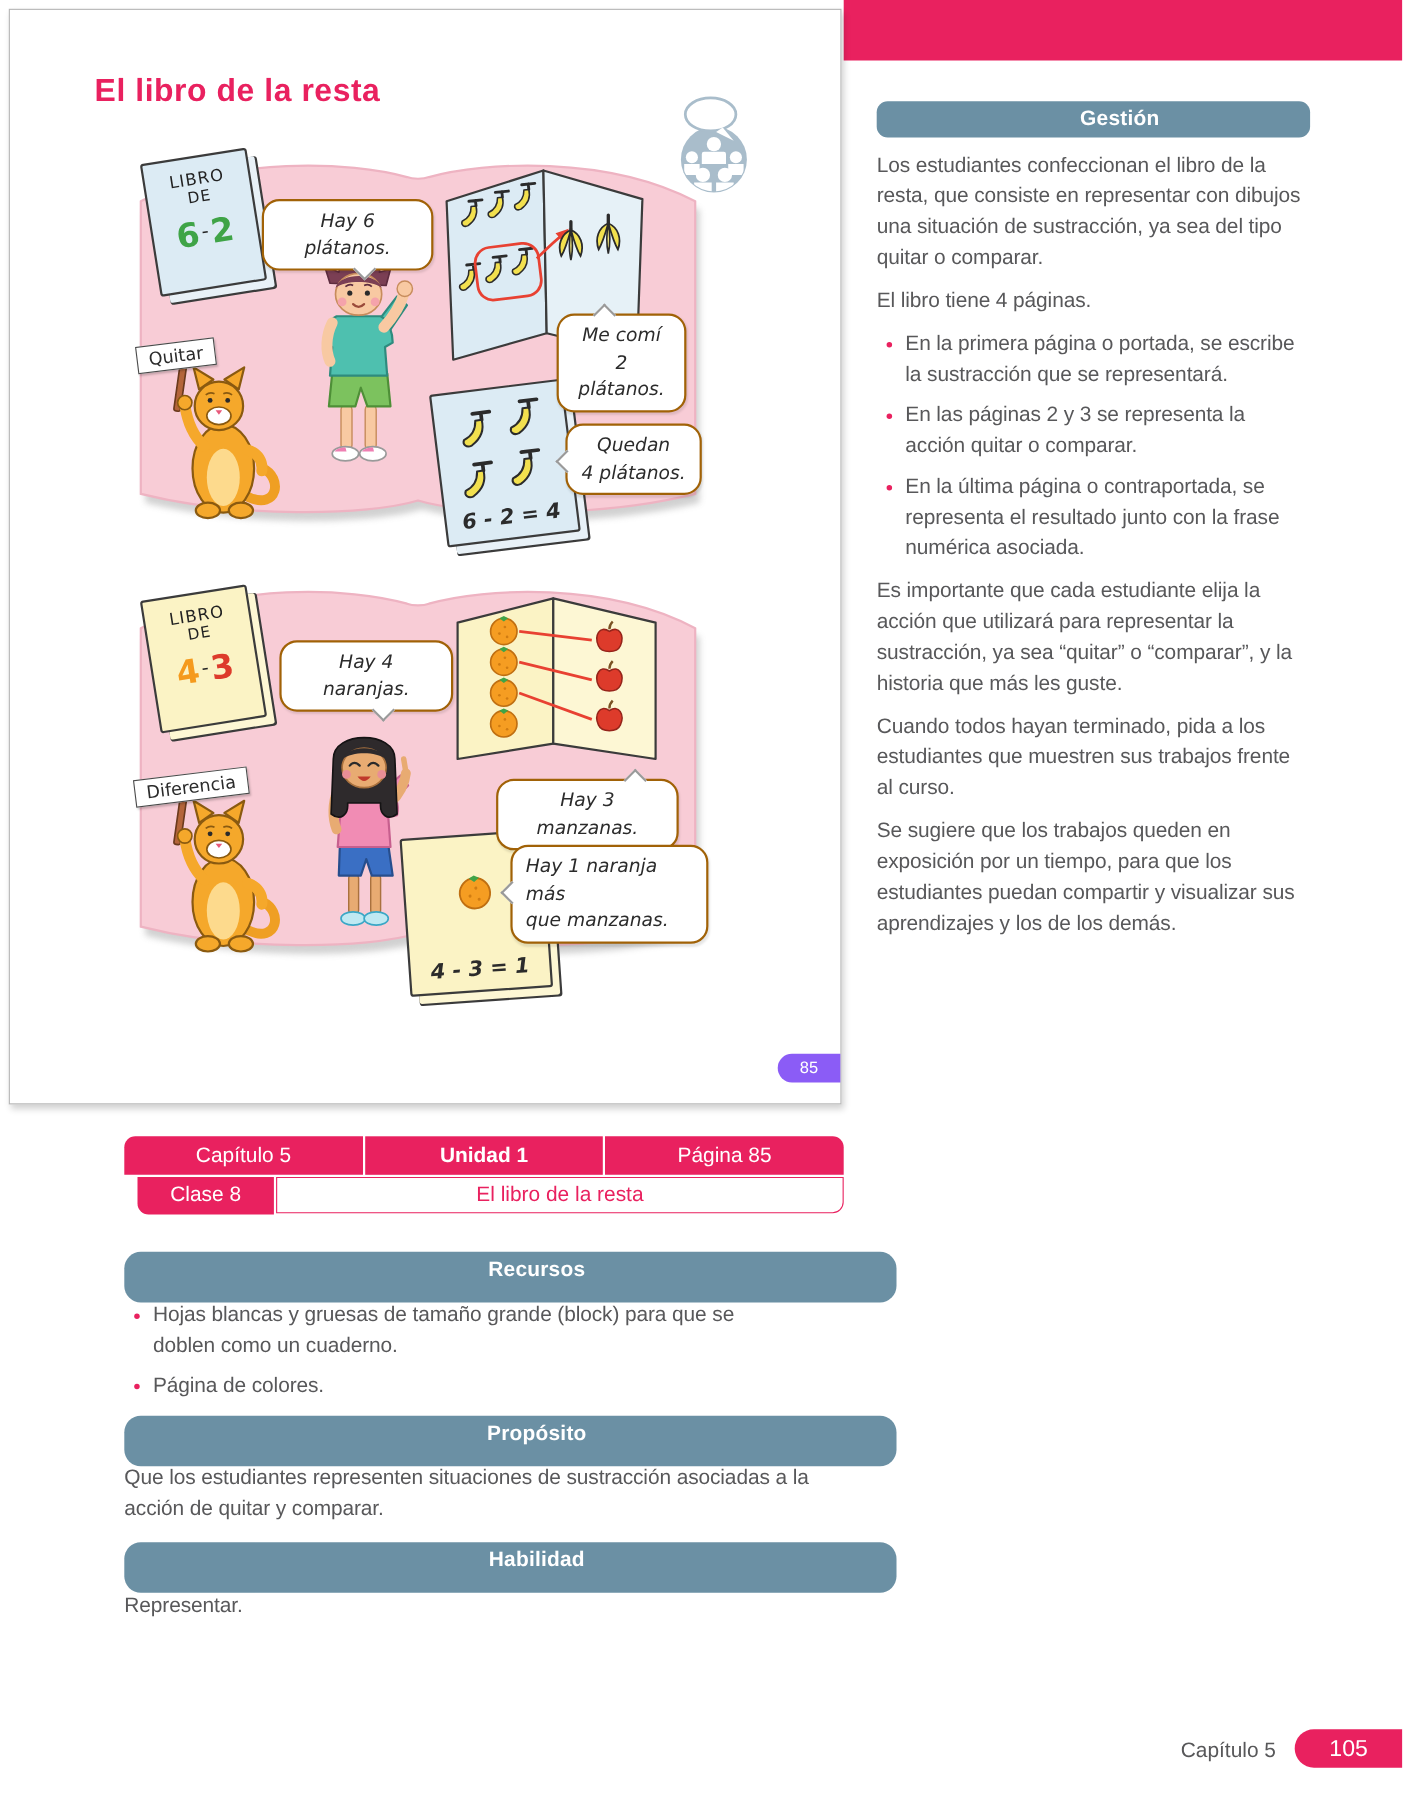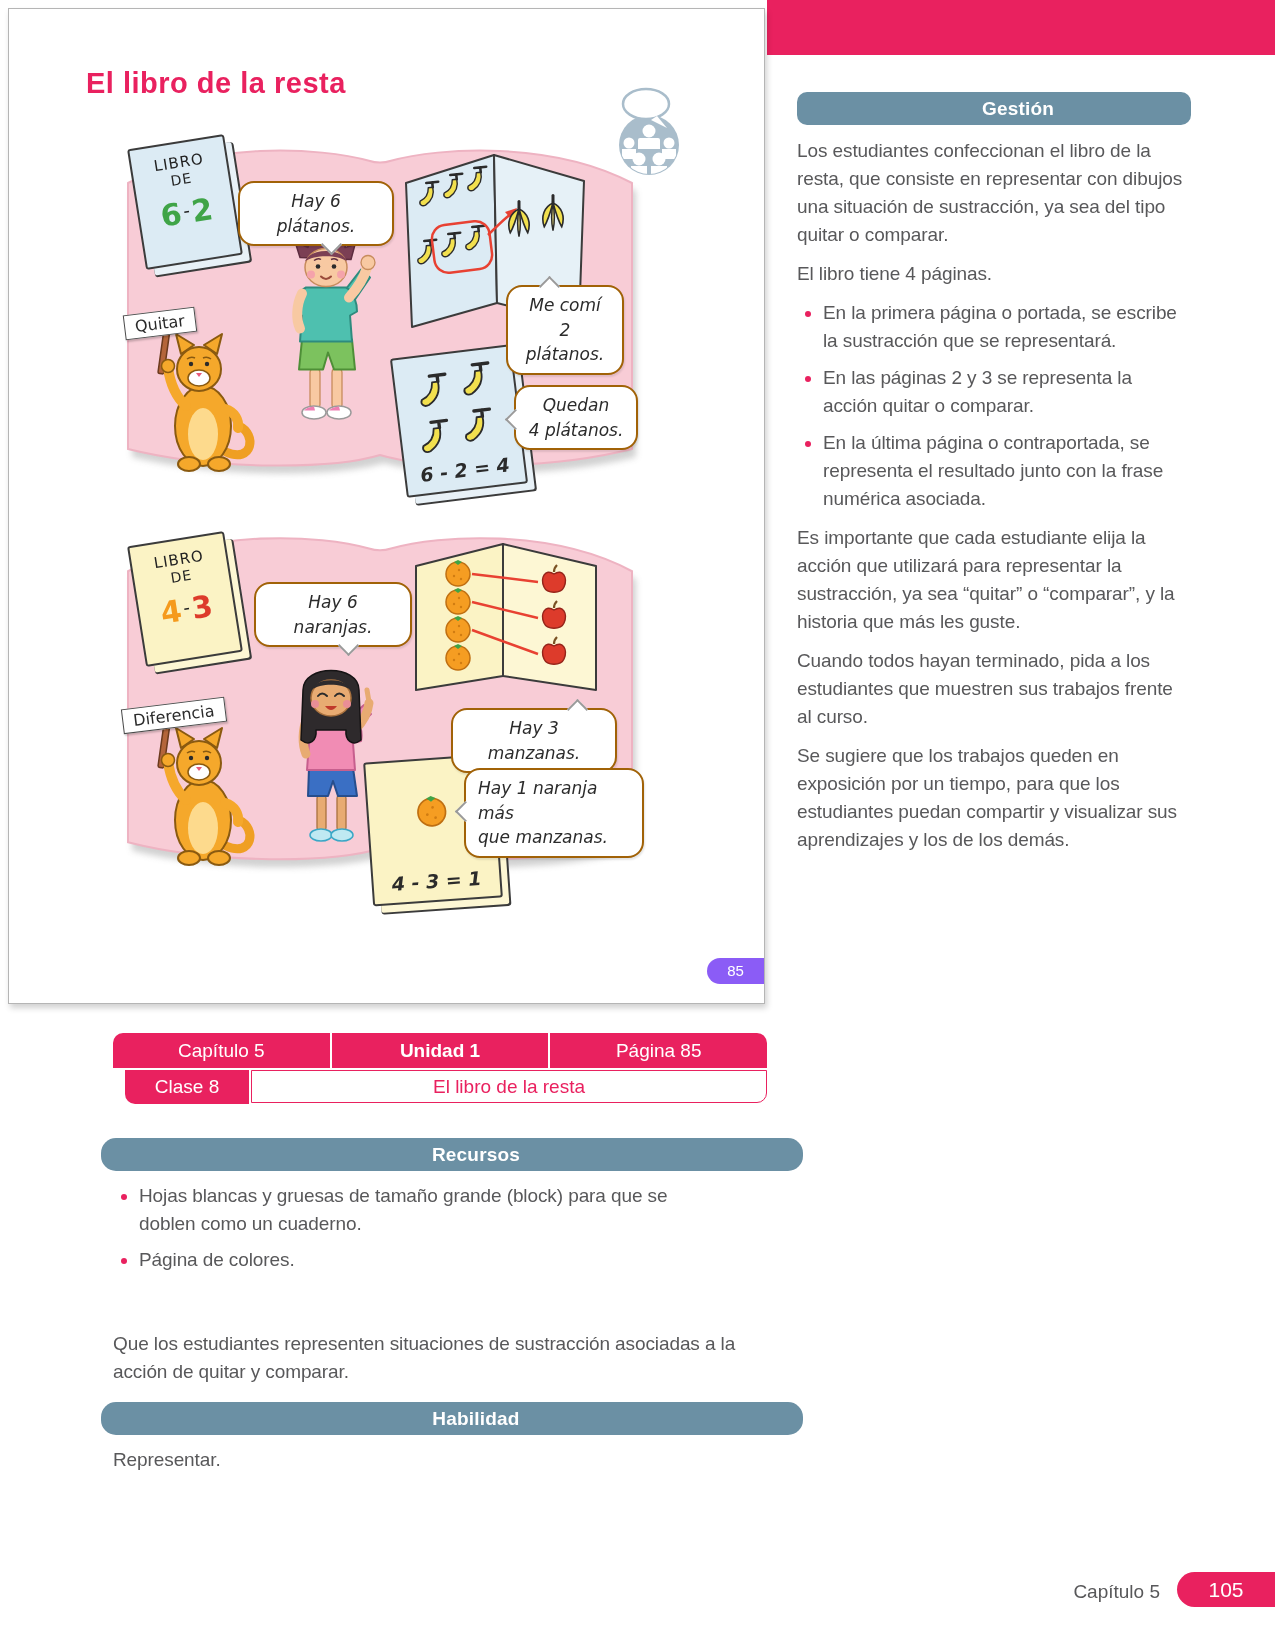--- a/index.html
+++ b/index.html
@@ -66,21 +66,21 @@
          font:400 19px/35px "Liberation Sans",sans-serif;text-align:center;}
   .tcell.bold{font-weight:700;}
   .tcell.first{border-radius:10px 0 0 0;}
   .tcell.last{border-radius:0 10px 0 0;}
   .trow2{display:flex;gap:2px;margin-top:2px;padding-left:12px;}
   .clase{width:124px;background:#e9215f;color:#fff;height:34px;border-radius:0 0 0 10px;
          font:400 19px/34px "Liberation Sans",sans-serif;text-align:center;flex:none;}
   .clasename{flex:1;border:1.5px solid #e9215f;border-radius:0 0 10px 0;color:#e9215f;
              font:400 19px/31px "Liberation Sans",sans-serif;text-align:center;height:31px;}
   
-  .lbar{position:absolute;left:101px;width:654px;height:33px;border-radius:15px;}
+  .lbar{position:absolute;left:113px;width:654px;height:46px;border-radius:15px;}
   .ltext{position:absolute;left:113px;width:648px;color:#58585a;
          font:400 19px/28px "Liberation Sans",sans-serif;letter-spacing:-.1px;}
   .ltext ul{margin:0;padding-left:26px;width:574px;}
   .ltext li{margin-bottom:8px;}
   
   .footer-ch{position:absolute;left:1020px;top:1581px;width:140px;text-align:right;
              color:#58585a;font:400 19px "Liberation Sans",sans-serif;}
   .footer-badge{position:absolute;left:1177px;top:1572px;width:98px;height:35px;background:#e9215f;
                 border-radius:18px 0 0 18px;color:#fff;text-align:center;
                 font:400 21px/35px "Liberation Sans",sans-serif;}
@@ -296,21 +296,21 @@
         <use href="#bookpath" fill="#f8ccd6" stroke="#eeb3c2" stroke-width="2"></use>
       </svg>
 
       <div class="card yellow cover" style="left:20px;top:32px;">
         <div class="l1">LIBRO</div>
         <div class="l2">DE</div>
         <div class="eq"><span class="num-orange">4</span><span class="dash">-</span><span class="num-red">3</span></div>
       </div>
 
       <div class="bubble" style="left:138px;top:76px;width:130px;">
-        <span>Hay 6 naranjas.</span>
+        <span>Hay 4 naranjas.</span>
         <div class="tail down"></div>
       </div>
 
       <svg class="figure" style="left:290px;top:30px;width:200px;height:165px;" viewBox="0 0 200 165">
         <use href="#fruitbook"></use>
       </svg>
 
       <svg class="figure" style="left:155px;top:138px;width:120px;height:210px;" viewBox="0 0 120 186">
         <use href="#girlg"></use>
       </svg>
@@ -369,20 +369,21 @@
   </div>
 
   <div class="lbar secbar" style="top:1138px;">Recursos</div>
   <div class="ltext" style="top:1182px;">
     <ul>
       <li>Hojas blancas y gruesas de tamaño grande (block) para que se doblen como un cuaderno.</li>
       <li>Página de colores.</li>
     </ul>
   </div>
 
+  <div class="lbar secbar" style="top:1287px;">Propósito</div>
   <div class="ltext" style="top:1330px;">Que los estudiantes representen situaciones de sustracción asociadas a la acción de quitar y comparar.</div>
 
   <div class="lbar secbar" style="top:1402px;">Habilidad</div>
   <div class="ltext" style="top:1446px;">Representar.</div>
 
   <div class="footer-ch">Capítulo 5</div>
   <div class="footer-badge">105</div>
 
 </div>
 

